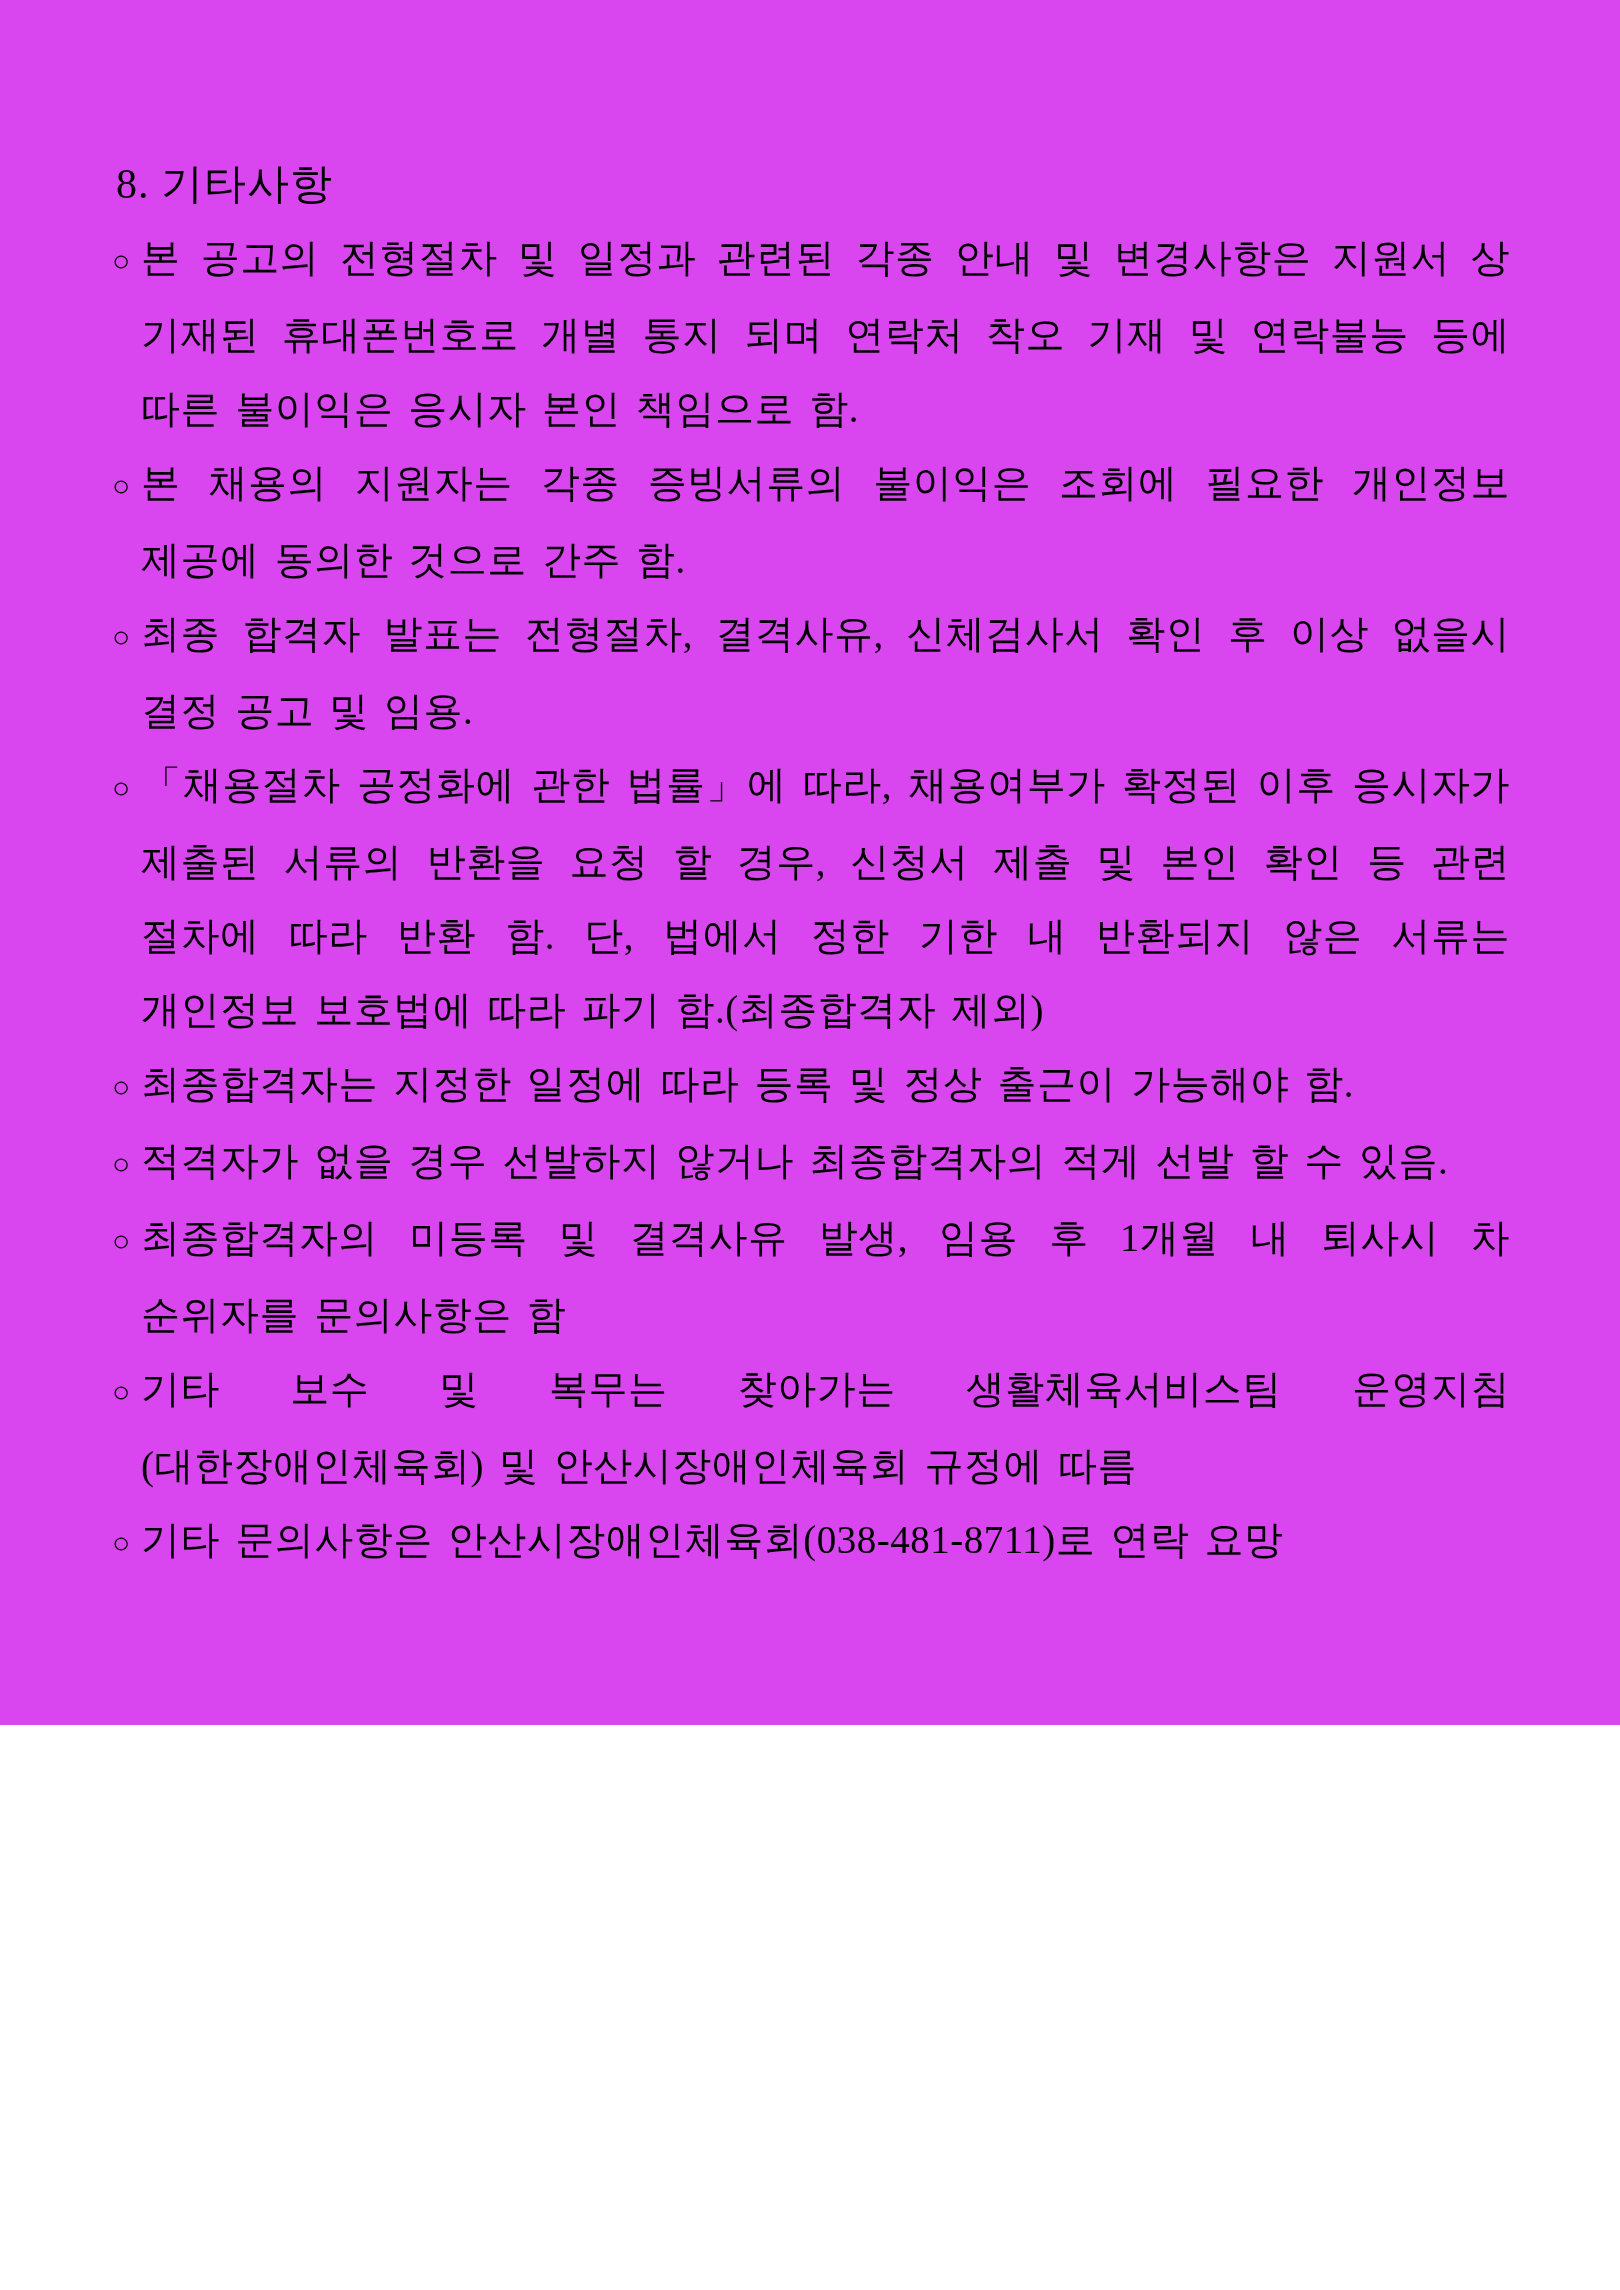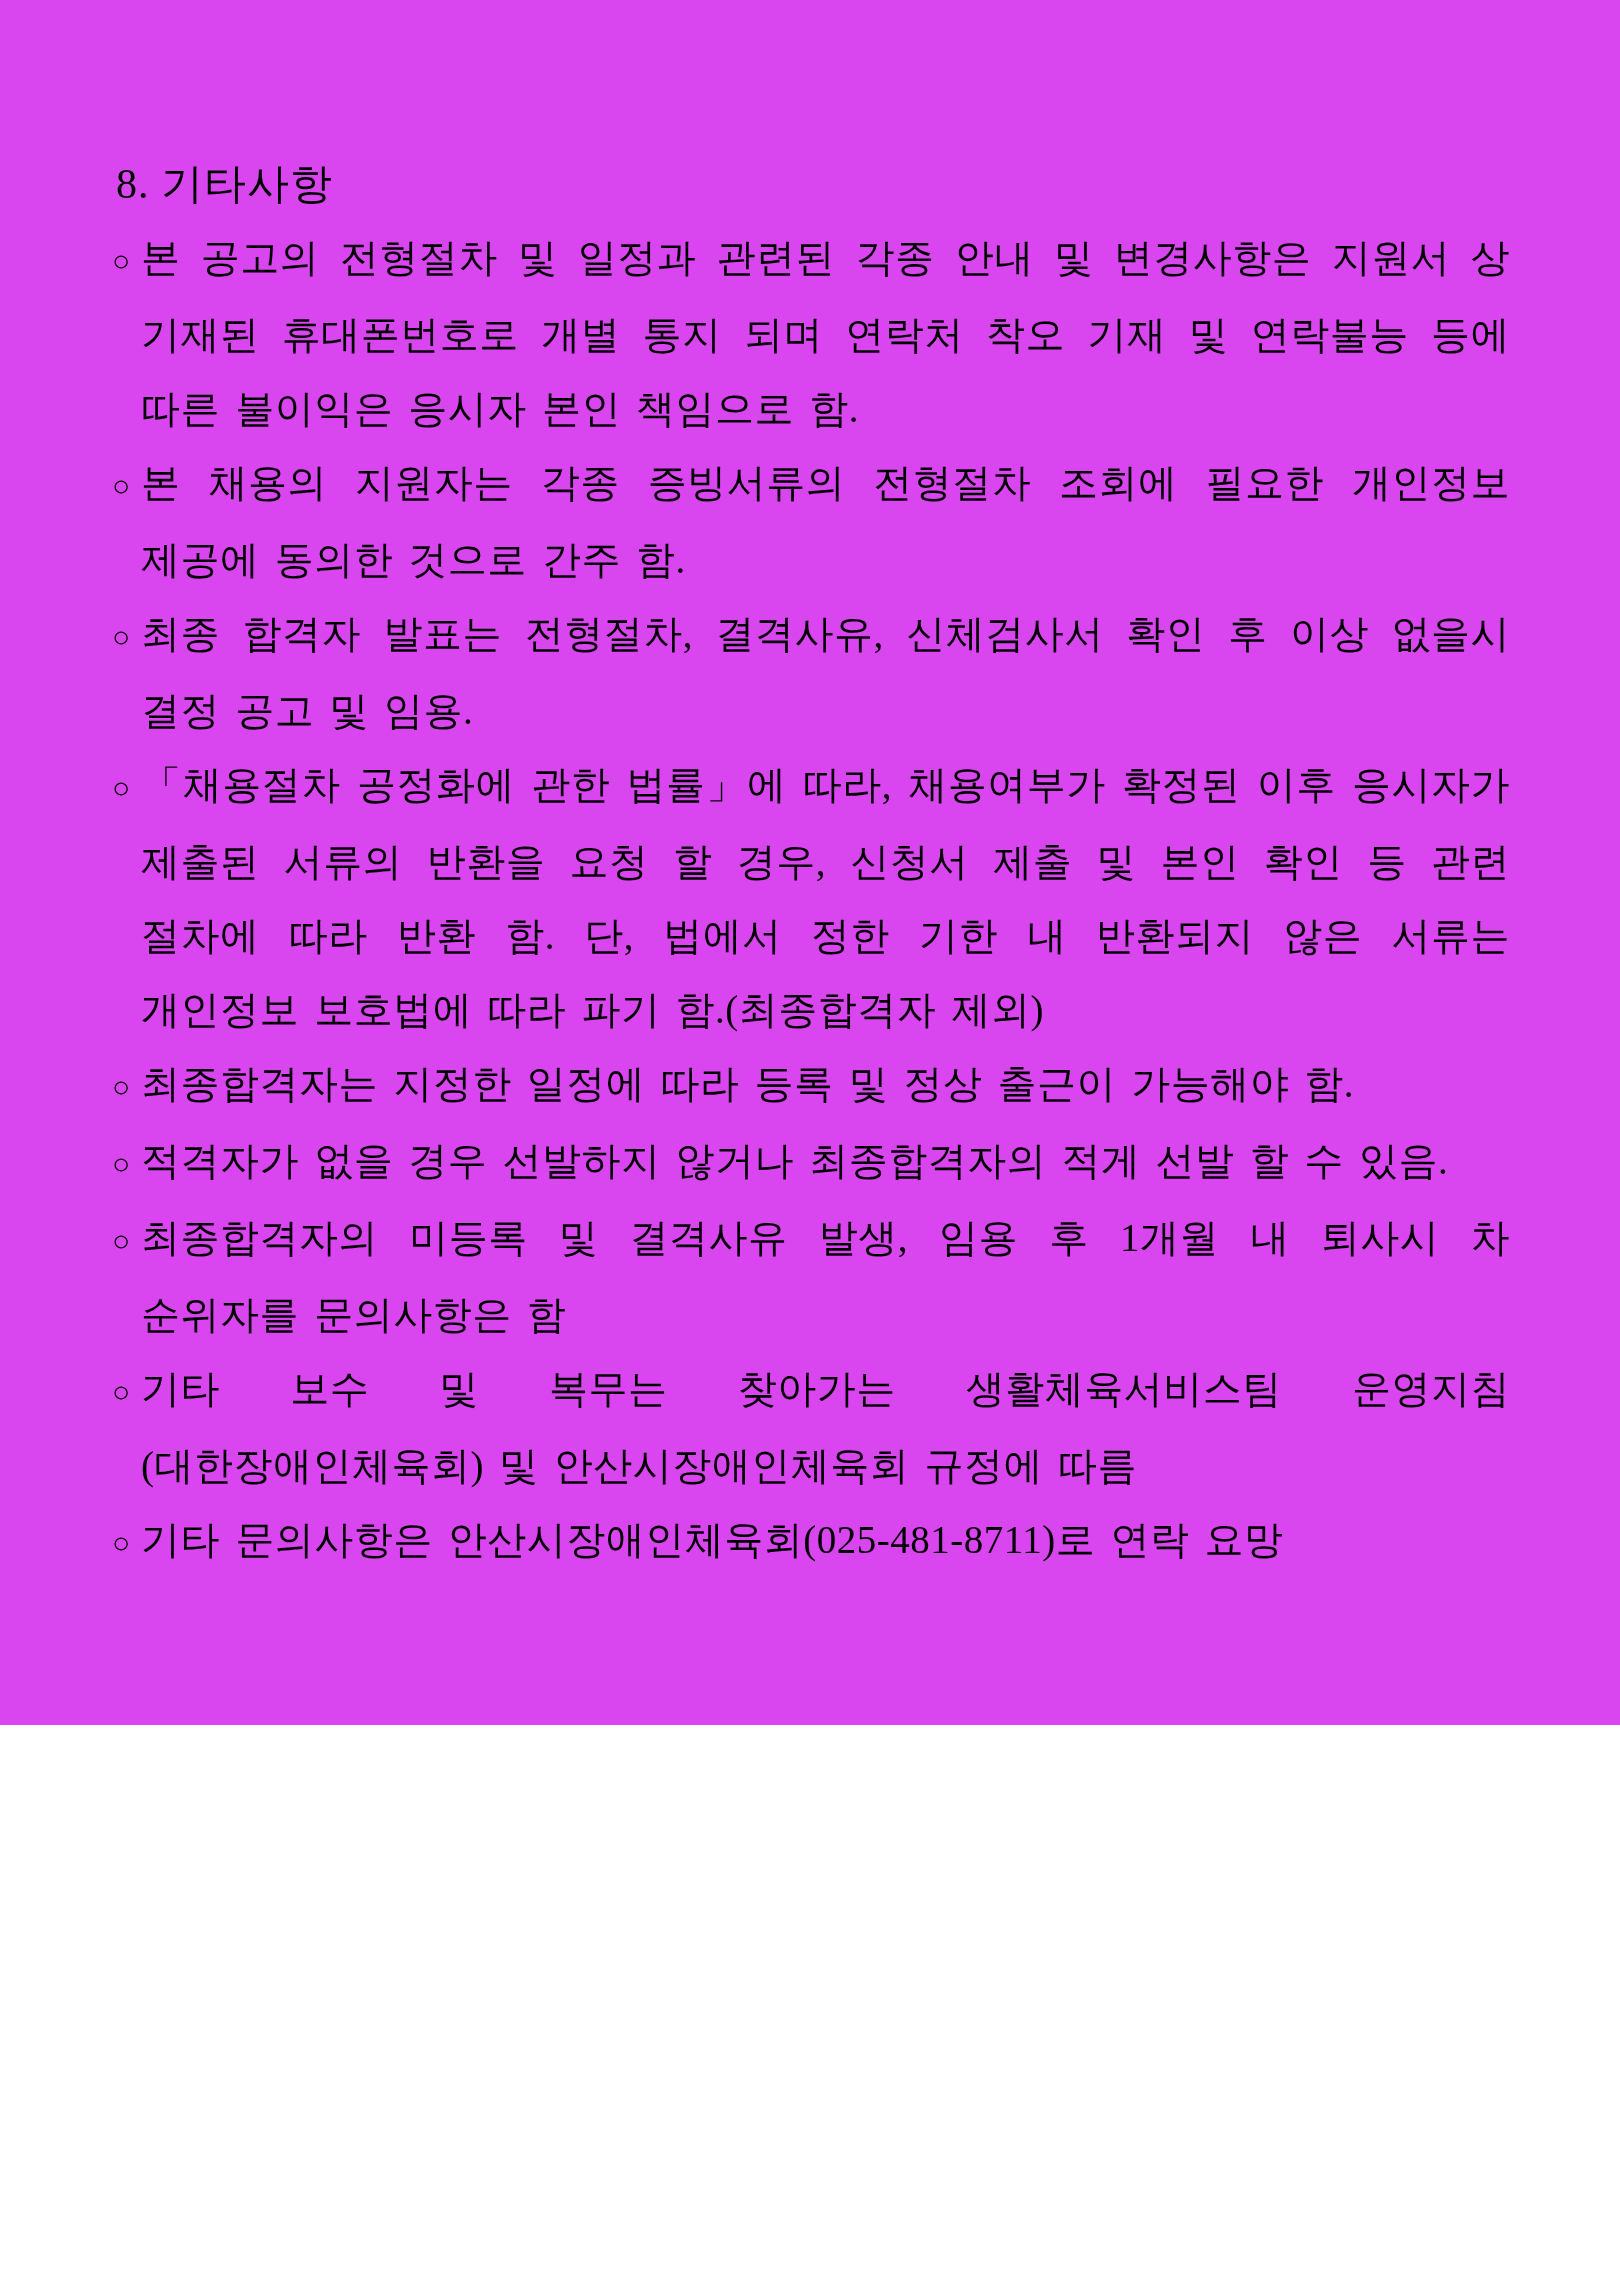--- a/index.html
+++ b/index.html
@@ -52,23 +52,23 @@
     word-spacing: 0;
   }
 </style>
 </head>
 <body>
 
 <div class="page">
   <h1 class="heading">8. 기타사항</h1>
   <ul class="notes">
     <li class="note"><span class="bullet">○</span><span>본 공고의 전형절차 및 일정과 관련된 각종 안내 및 변경사항은 지원서 상 기재된 휴대폰번호로 개별 통지 되며 연락처 착오 기재 및 연락불능 등에 따른 불이익은 응시자 본인 책임으로 함.</span></li>
-    <li class="note"><span class="bullet">○</span><span>본 채용의 지원자는 각종 증빙서류의 전형절차 조회에 필요한 개인정보 제공에 동의한 것으로 간주 함.</span></li>
+    <li class="note"><span class="bullet">○</span><span>본 채용의 지원자는 각종 증빙서류의 불이익은 조회에 필요한 개인정보 제공에 동의한 것으로 간주 함.</span></li>
     <li class="note"><span class="bullet">○</span><span>최종 합격자 발표는 전형절차, 결격사유, 신체검사서 확인 후 이상 없을시 결정 공고 및 임용.</span></li>
     <li class="note"><span class="bullet">○</span><span>「채용절차 공정화에 관한 법률」에 따라, 채용여부가 확정된 이후 응시자가 제출된 서류의 반환을 요청 할 경우, 신청서 제출 및 본인 확인 등 관련 절차에 따라 반환 함. 단, 법에서 정한 기한 내 반환되지 않은 서류는 개인정보 보호법에 따라 파기 함.(최종합격자 제외)</span></li>
     <li class="note"><span class="bullet">○</span><span>최종합격자는 지정한 일정에 따라 등록 및 정상 출근이 가능해야 함.</span></li>
     <li class="note"><span class="bullet">○</span><span>적격자가 없을 경우 선발하지 않거나 최종합격자의 적게 선발 할 수 있음.</span></li>
     <li class="note"><span class="bullet">○</span><span>최종합격자의 미등록 및 결격사유 발생, 임용 후 1개월 내 퇴사시 차 순위자를 문의사항은 함</span></li>
     <li class="note"><span class="bullet">○</span><span>기타 보수 및 복무는 찾아가는 생활체육서비스팀 운영지침(대한장애인체육회) 및 안산시장애인체육회 규정에 따름</span></li>
-    <li class="note"><span class="bullet">○</span><span>기타 문의사항은 안산시장애인체육회(025-481-8711)로 연락 요망</span></li>
+    <li class="note"><span class="bullet">○</span><span>기타 문의사항은 안산시장애인체육회(038-481-8711)로 연락 요망</span></li>
   </ul>
 </div>
 
 
 </body></html>

